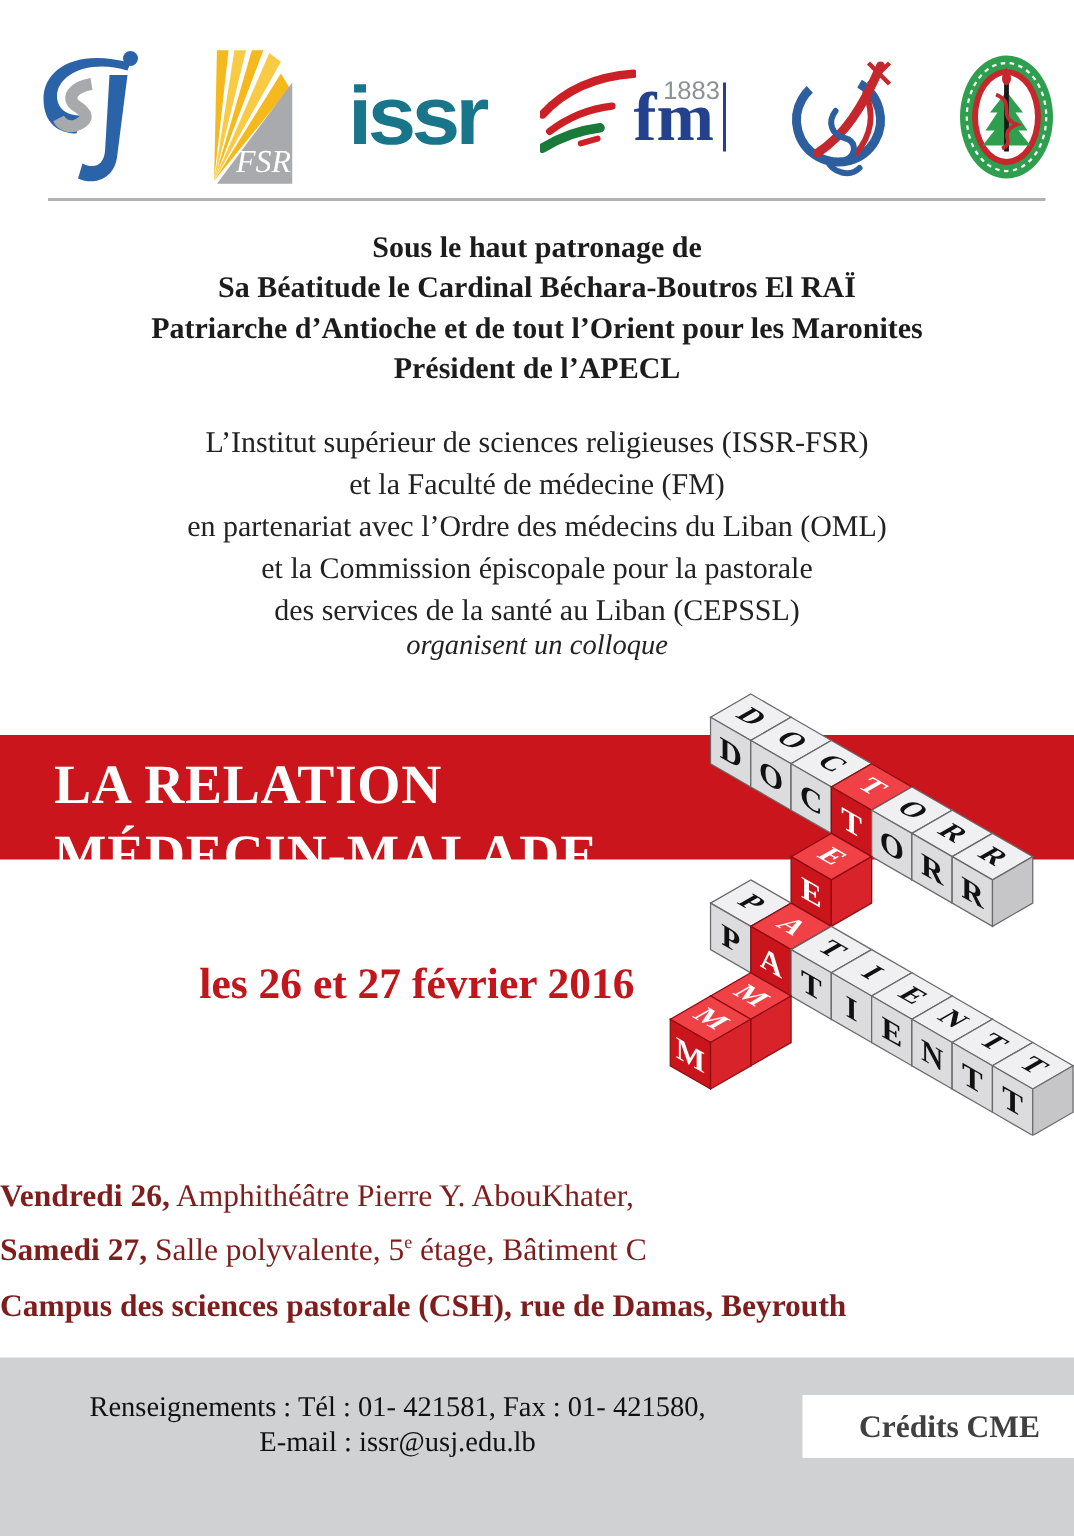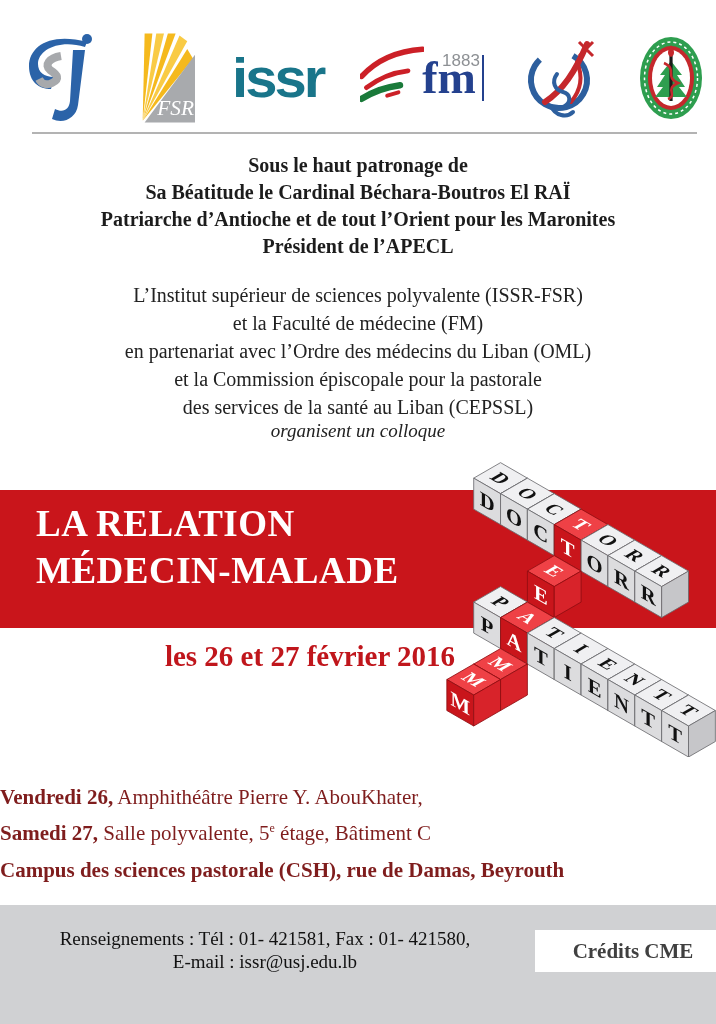--- a/index.html
+++ b/index.html
@@ -21,26 +21,26 @@
 
   
   .patronage{position:absolute;top:152px;left:0;width:716px;text-align:center;
              font-weight:bold;font-size:20px;line-height:27px;}
   .organizers{position:absolute;top:281px;left:0;width:716px;text-align:center;
               font-size:20px;line-height:28px;color:#222;}
   .colloque{position:absolute;top:420px;left:0;width:716px;text-align:center;
             font-style:italic;font-size:19px;color:#222;}
 
   
-  .banner{position:absolute;top:490px;left:0;width:716px;height:138px;background:#c9151b;z-index:1;font-family:Liberation Serif, serif;}
+  .banner{position:absolute;top:490px;left:0;width:716px;height:83px;background:#c9151b;z-index:1;font-family:Liberation Serif, serif;}
   .banner-title{padding:10px 0 0 36px;color:#fff;font-weight:bold;font-size:37px;
                 line-height:47px;letter-spacing:.5px;}
   .dice{position:absolute;left:438px;top:442px;z-index:2;}
   .date-line{position:absolute;top:640px;left:0;width:556px;text-align:center;
-             color:#c0161c;font-weight:bold;font-size:29px;z-index:0;margin-left:32px;}
+             color:#c0161c;font-weight:bold;font-size:29px;z-index:0;}
 
   
   .venue{position:absolute;top:782px;left:0;width:600px;text-align:left;
          font-size:21px;line-height:31px;color:#7f1d1d;}
   .venue .b{font-weight:bold;}
   .campus{margin-top:6px;font-weight:bold;}
   sup{font-size:12px;}
 
   
   .footer{position:absolute;top:905px;left:0;width:716px;height:119px;background:#d0d1d3;}
@@ -115,21 +115,21 @@
   <div class="rule"></div>
 
   <div class="patronage">
     <div>Sous le haut patronage de</div>
     <div>Sa Béatitude le Cardinal Béchara-Boutros El RAÏ</div>
     <div>Patriarche d’Antioche et de tout l’Orient pour les Maronites</div>
     <div>Président de l’APECL</div>
   </div>
 
   <div class="organizers">
-    <div>L’Institut supérieur de sciences polyvalente (ISSR-FSR)</div>
+    <div>L’Institut supérieur de sciences religieuses (ISSR-FSR)</div>
     <div>et la Faculté de médecine (FM)</div>
     <div>en partenariat avec l’Ordre des médecins du Liban (OML)</div>
     <div>et la Commission épiscopale pour la pastorale</div>
     <div>des services de la santé au Liban (CEPSSL)</div>
   </div>
 
   <div class="colloque">organisent un colloque</div>
 
   <div class="banner">
     <div class="banner-title">

